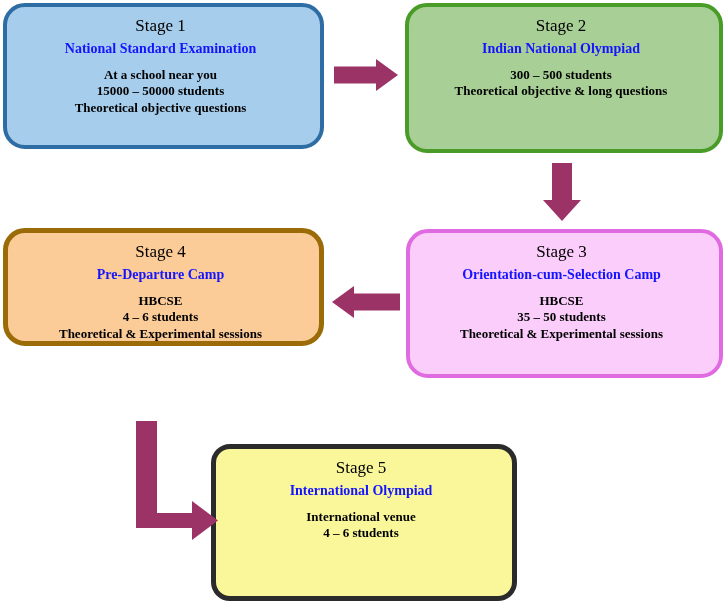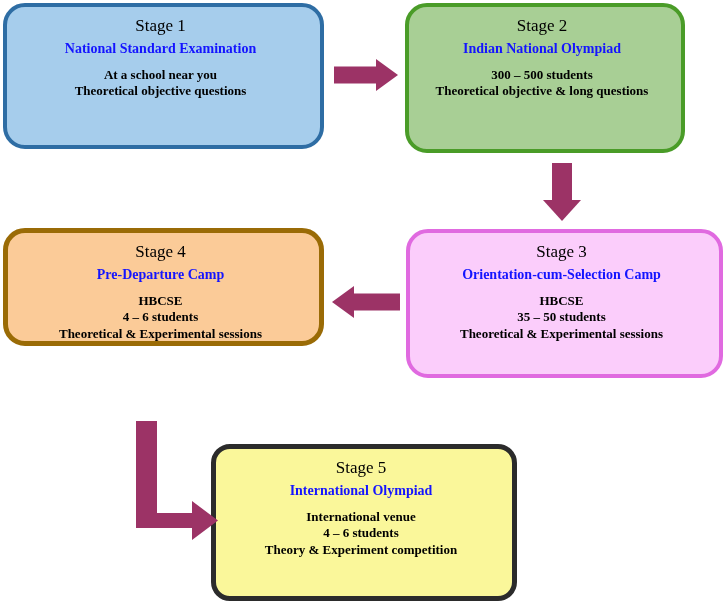--- a/index.html
+++ b/index.html
@@ -102,25 +102,26 @@
 </head>
 <body>
 
 <div id="canvas">
 
   <div class="stage-box" id="box-stage-1" style="left:3px; top:3px; width:321px; height:146px; border-width:4px; border-color:#2e6da4; background:#a6cdec;">
     <div class="stage-num">Stage 1</div>
     <div class="stage-title">National Standard Examination</div>
     <div class="stage-lines">
       <div>At a school near you</div>
+      <div>15000 – 50000 students</div>
       <div>Theoretical objective questions</div>
     </div>
   </div>
 
-  <div class="stage-box" id="box-stage-2" style="left:405px; top:3px; width:280px; height:150px; border-width:4px; border-color:#4a9c28; background:#a8cf95;">
+  <div class="stage-box" id="box-stage-2" style="left:405px; top:3px; width:318px; height:150px; border-width:4px; border-color:#4a9c28; background:#a8cf95;">
     <div class="stage-num">Stage 2</div>
     <div class="stage-title">Indian National Olympiad</div>
     <div class="stage-lines">
       <div>300 – 500 students</div>
       <div>Theoretical objective &amp; long questions</div>
     </div>
   </div>
 
   <div class="stage-box" id="box-stage-3" style="left:406px; top:229px; width:317px; height:149px; border-width:4px; border-color:#e06ae0; background:#fbcdfb;">
     <div class="stage-num">Stage 3</div>
@@ -141,21 +142,20 @@
       <div>Theoretical &amp; Experimental sessions</div>
     </div>
   </div>
 
   <div class="stage-box" id="box-stage-5" style="left:211px; top:444px; width:306px; height:157px; border-width:5px; border-color:#2b2b2b; background:#faf79a;border-radius:19px;">
     <div class="stage-num">Stage 5</div>
     <div class="stage-title">International Olympiad</div>
     <div class="stage-lines">
       <div>International venue</div>
       <div>4 – 6 students</div>
-      <div>Theory &amp; Experiment competition</div>
     </div>
   </div>
 
   <div class="arrow-right" style="left:334px; top:58px; width:64px; height:34px;">
     <div class="shaft" style="left:0; width:44px; height:17px; background:#9c3366;"></div>
     <div class="head" style="border-left:22px solid #9c3366;"></div>
   </div>
 
   <div class="arrow-down" style="left:543px; top:163px; width:38px; height:58px;">
     <div class="shaft" style="width:20px; height:39px; background:#9c3366;"></div>

